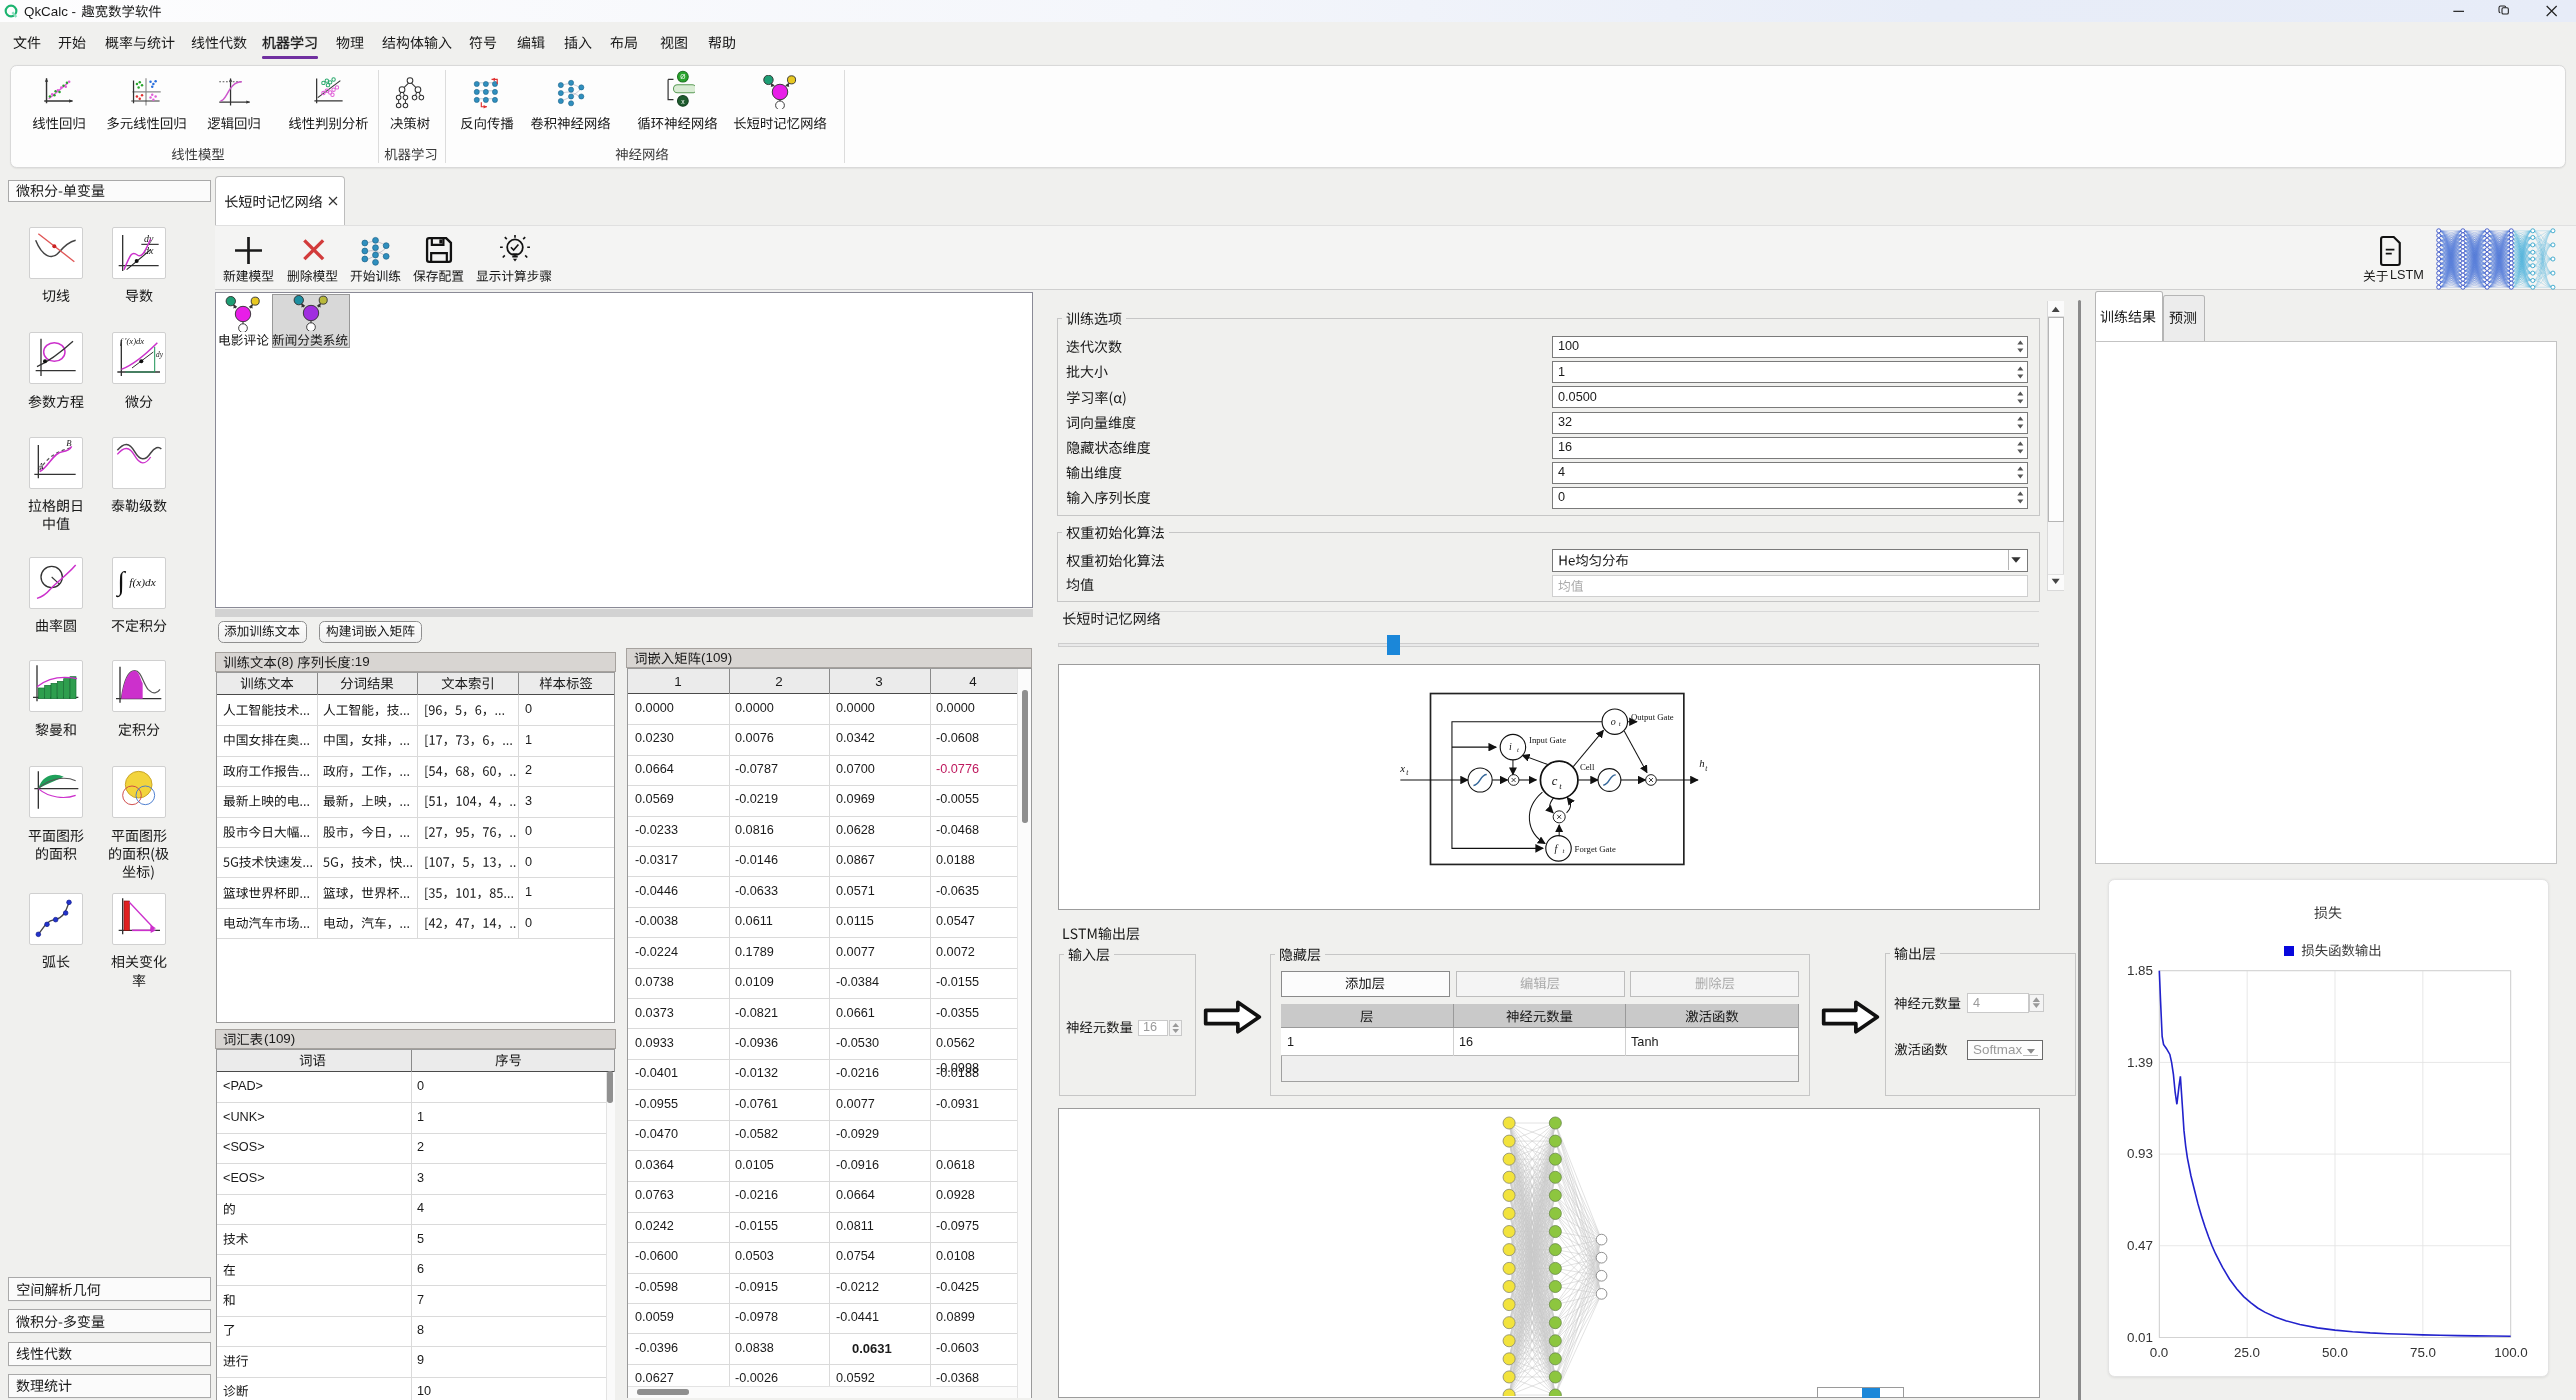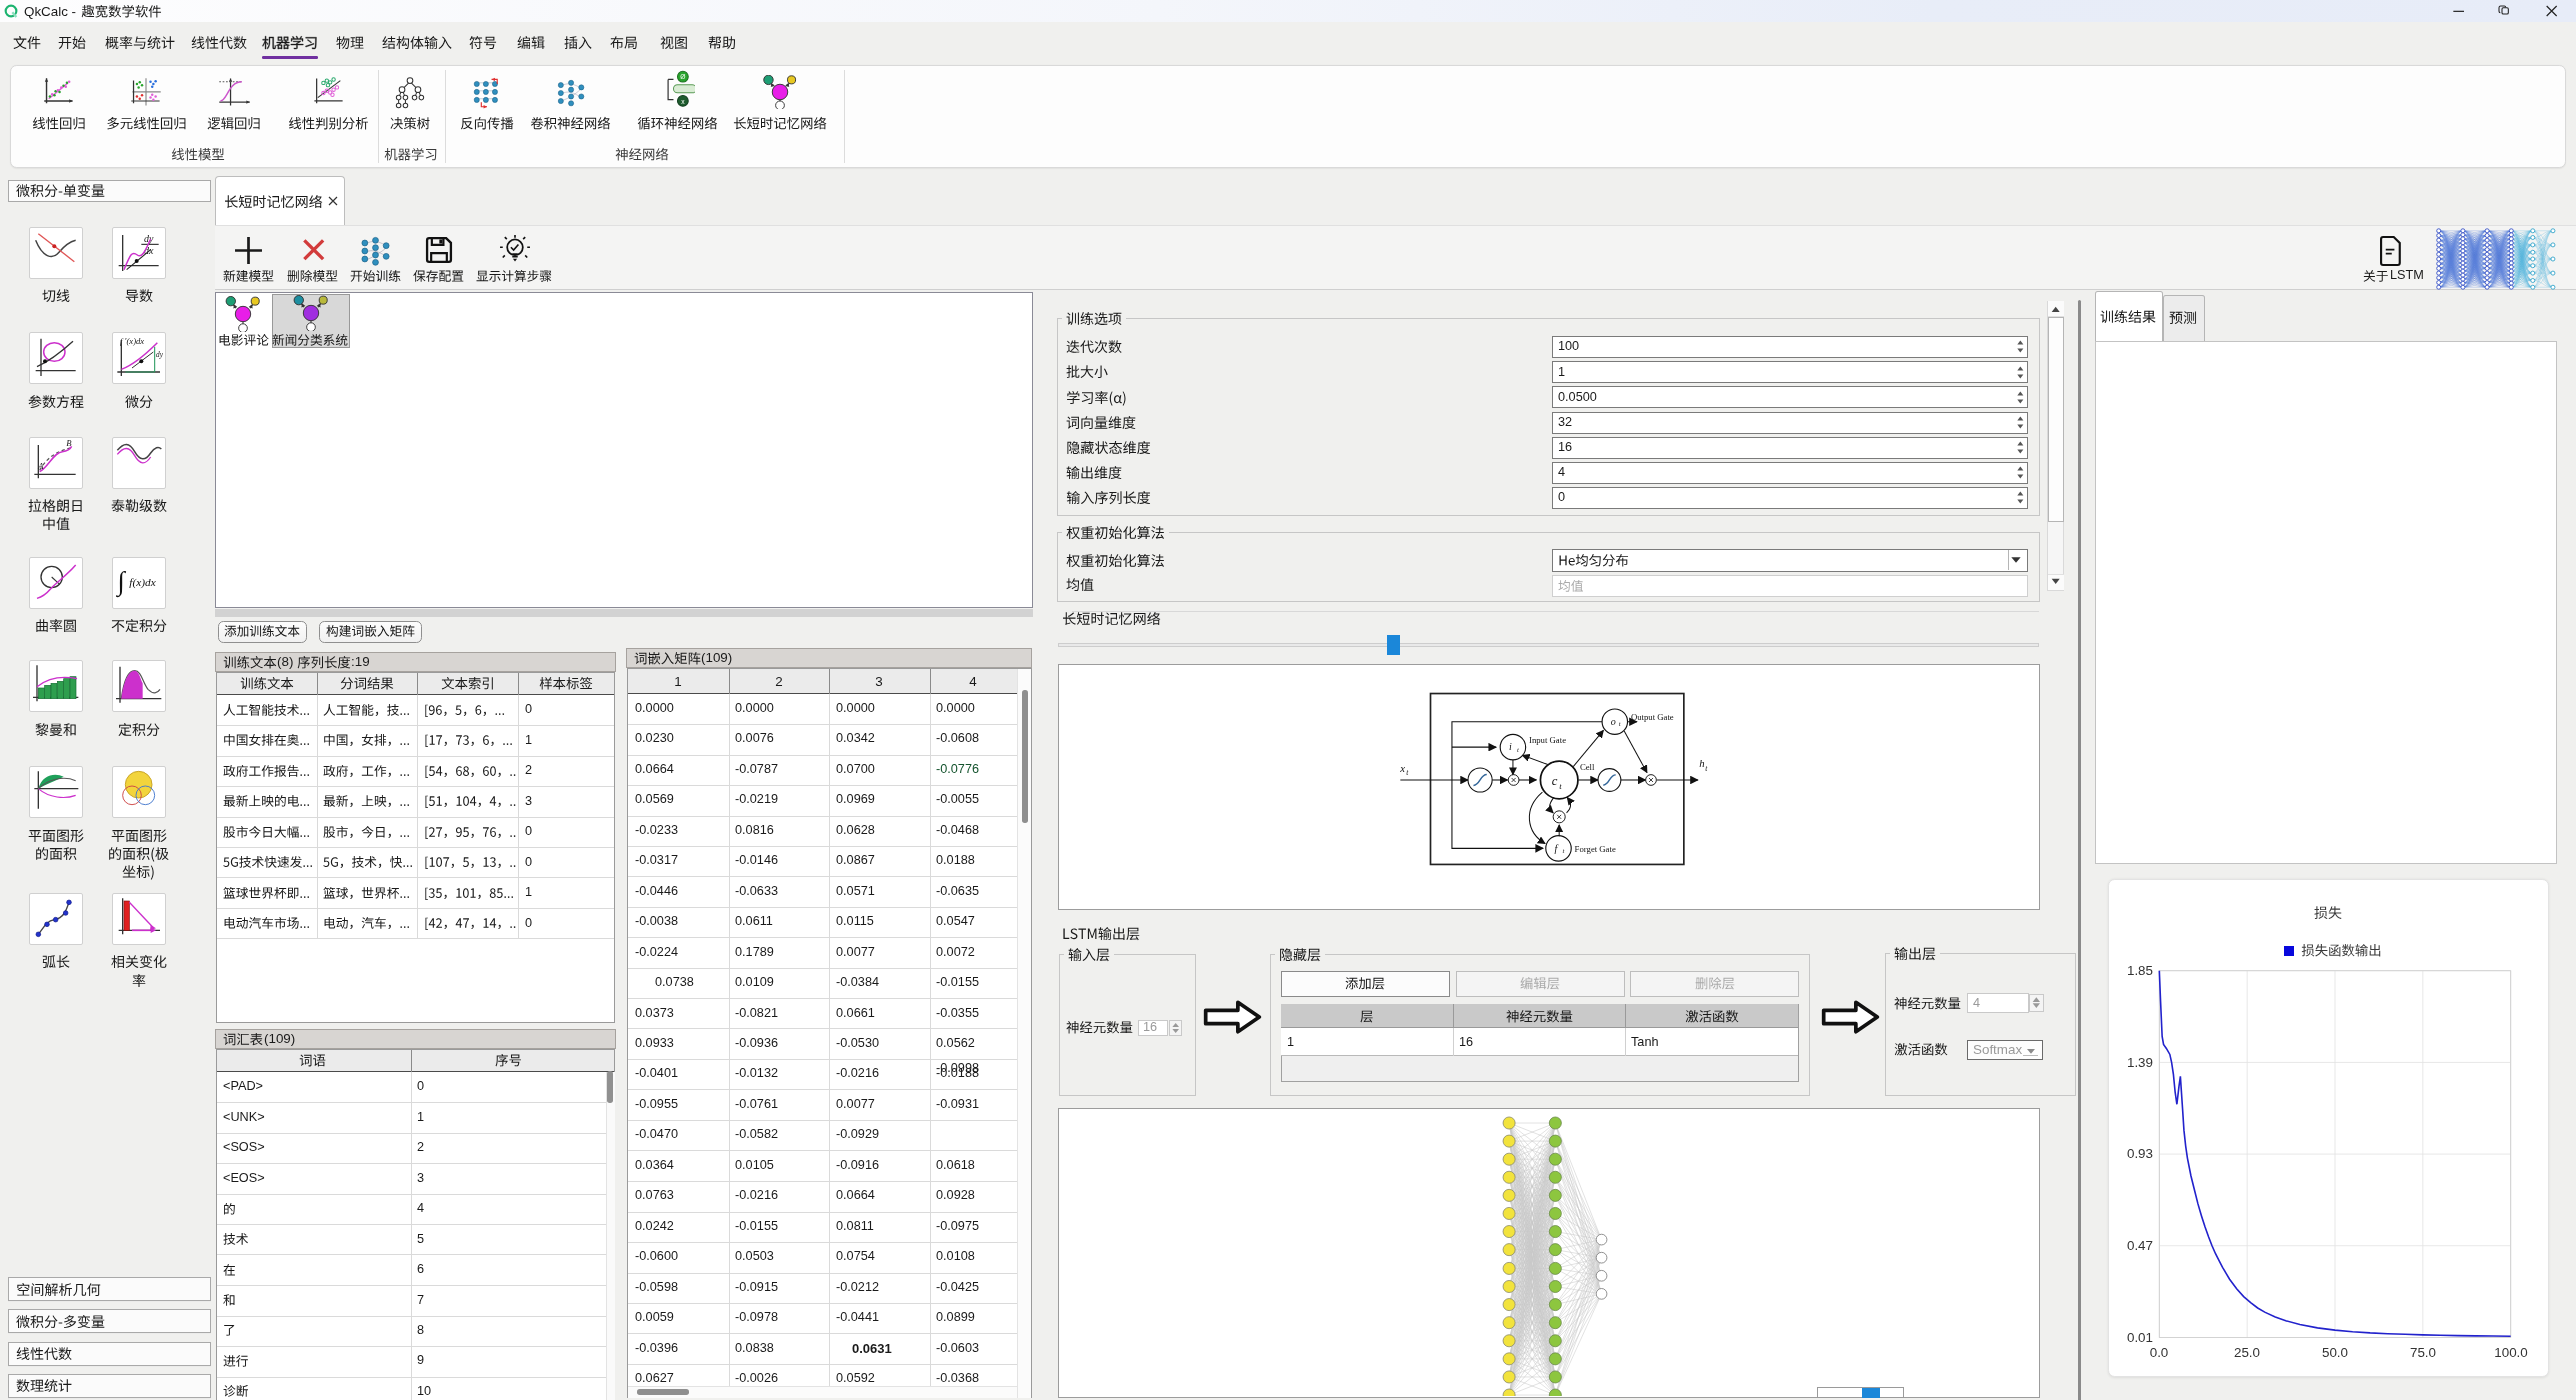--- a/index.html
+++ b/index.html
@@ -1415,21 +1415,21 @@
 <div class="lt" style="font-size:12.7px;color:#1a1a1a;font-weight:400;height:17px;line-height:17px;left:936px;top:700px;white-space:pre;">0.0000</div>
 <div style="position:absolute;left:628px;top:724px;width:389px;height:0.7px;background:#dadada;"></div>
 <div class="lt" style="font-size:12.7px;color:#1a1a1a;font-weight:400;height:17px;line-height:17px;left:635px;top:730px;white-space:pre;">0.0230</div>
 <div class="lt" style="font-size:12.7px;color:#1a1a1a;font-weight:400;height:17px;line-height:17px;left:735px;top:730px;white-space:pre;">0.0076</div>
 <div class="lt" style="font-size:12.7px;color:#1a1a1a;font-weight:400;height:17px;line-height:17px;left:836px;top:730px;white-space:pre;">0.0342</div>
 <div class="lt" style="font-size:12.7px;color:#1a1a1a;font-weight:400;height:17px;line-height:17px;left:936px;top:730px;white-space:pre;">-0.0608</div>
 <div style="position:absolute;left:628px;top:755px;width:389px;height:0.7px;background:#dadada;"></div>
 <div class="lt" style="font-size:12.7px;color:#1a1a1a;font-weight:400;height:17px;line-height:17px;left:635px;top:761px;white-space:pre;">0.0664</div>
 <div class="lt" style="font-size:12.7px;color:#1a1a1a;font-weight:400;height:17px;line-height:17px;left:735px;top:761px;white-space:pre;">-0.0787</div>
 <div class="lt" style="font-size:12.7px;color:#1a1a1a;font-weight:400;height:17px;line-height:17px;left:836px;top:761px;white-space:pre;">0.0700</div>
-<div class="lt" style="font-size:12.7px;color:#14532d;font-weight:400;height:17px;line-height:17px;left:936px;top:761px;white-space:pre;">-0.0776</div>
+<div class="lt" style="font-size:12.7px;color:#be185d;font-weight:400;height:17px;line-height:17px;left:936px;top:761px;white-space:pre;">-0.0776</div>
 <div style="position:absolute;left:628px;top:785px;width:389px;height:0.7px;background:#dadada;"></div>
 <div class="lt" style="font-size:12.7px;color:#1a1a1a;font-weight:400;height:17px;line-height:17px;left:635px;top:791px;white-space:pre;">0.0569</div>
 <div class="lt" style="font-size:12.7px;color:#1a1a1a;font-weight:400;height:17px;line-height:17px;left:735px;top:791px;white-space:pre;">-0.0219</div>
 <div class="lt" style="font-size:12.7px;color:#1a1a1a;font-weight:400;height:17px;line-height:17px;left:836px;top:791px;white-space:pre;">0.0969</div>
 <div class="lt" style="font-size:12.7px;color:#1a1a1a;font-weight:400;height:17px;line-height:17px;left:936px;top:791px;white-space:pre;">-0.0055</div>
 <div style="position:absolute;left:628px;top:816px;width:389px;height:0.7px;background:#dadada;"></div>
 <div class="lt" style="font-size:12.7px;color:#1a1a1a;font-weight:400;height:17px;line-height:17px;left:635px;top:822px;white-space:pre;">-0.0233</div>
 <div class="lt" style="font-size:12.7px;color:#1a1a1a;font-weight:400;height:17px;line-height:17px;left:735px;top:822px;white-space:pre;">0.0816</div>
 <div class="lt" style="font-size:12.7px;color:#1a1a1a;font-weight:400;height:17px;line-height:17px;left:836px;top:822px;white-space:pre;">0.0628</div>
 <div class="lt" style="font-size:12.7px;color:#1a1a1a;font-weight:400;height:17px;line-height:17px;left:936px;top:822px;white-space:pre;">-0.0468</div>
@@ -1447,21 +1447,21 @@
 <div class="lt" style="font-size:12.7px;color:#1a1a1a;font-weight:400;height:17px;line-height:17px;left:635px;top:913px;white-space:pre;">-0.0038</div>
 <div class="lt" style="font-size:12.7px;color:#1a1a1a;font-weight:400;height:17px;line-height:17px;left:735px;top:913px;white-space:pre;">0.0611</div>
 <div class="lt" style="font-size:12.7px;color:#1a1a1a;font-weight:400;height:17px;line-height:17px;left:836px;top:913px;white-space:pre;">0.0115</div>
 <div class="lt" style="font-size:12.7px;color:#1a1a1a;font-weight:400;height:17px;line-height:17px;left:936px;top:913px;white-space:pre;">0.0547</div>
 <div style="position:absolute;left:628px;top:937px;width:389px;height:0.7px;background:#dadada;"></div>
 <div class="lt" style="font-size:12.7px;color:#1a1a1a;font-weight:400;height:17px;line-height:17px;left:635px;top:944px;white-space:pre;">-0.0224</div>
 <div class="lt" style="font-size:12.7px;color:#1a1a1a;font-weight:400;height:17px;line-height:17px;left:735px;top:944px;white-space:pre;">0.1789</div>
 <div class="lt" style="font-size:12.7px;color:#1a1a1a;font-weight:400;height:17px;line-height:17px;left:836px;top:944px;white-space:pre;">0.0077</div>
 <div class="lt" style="font-size:12.7px;color:#1a1a1a;font-weight:400;height:17px;line-height:17px;left:936px;top:944px;white-space:pre;">0.0072</div>
 <div style="position:absolute;left:628px;top:968px;width:389px;height:0.7px;background:#dadada;"></div>
-<div class="lt" style="font-size:12.7px;color:#1a1a1a;font-weight:400;height:17px;line-height:17px;left:655px;top:974px;white-space:pre;">0.0738</div>
+<div class="lt" style="font-size:12.7px;color:#1a1a1a;font-weight:400;height:17px;line-height:17px;left:635px;top:974px;white-space:pre;">0.0738</div>
 <div class="lt" style="font-size:12.7px;color:#1a1a1a;font-weight:400;height:17px;line-height:17px;left:735px;top:974px;white-space:pre;">0.0109</div>
 <div class="lt" style="font-size:12.7px;color:#1a1a1a;font-weight:400;height:17px;line-height:17px;left:836px;top:974px;white-space:pre;">-0.0384</div>
 <div class="lt" style="font-size:12.7px;color:#1a1a1a;font-weight:400;height:17px;line-height:17px;left:936px;top:974px;white-space:pre;">-0.0155</div>
 <div style="position:absolute;left:628px;top:998px;width:389px;height:0.7px;background:#dadada;"></div>
 <div class="lt" style="font-size:12.7px;color:#1a1a1a;font-weight:400;height:17px;line-height:17px;left:635px;top:1005px;white-space:pre;">0.0373</div>
 <div class="lt" style="font-size:12.7px;color:#1a1a1a;font-weight:400;height:17px;line-height:17px;left:735px;top:1005px;white-space:pre;">-0.0821</div>
 <div class="lt" style="font-size:12.7px;color:#1a1a1a;font-weight:400;height:17px;line-height:17px;left:836px;top:1005px;white-space:pre;">0.0661</div>
 <div class="lt" style="font-size:12.7px;color:#1a1a1a;font-weight:400;height:17px;line-height:17px;left:936px;top:1005px;white-space:pre;">-0.0355</div>
 <div style="position:absolute;left:628px;top:1028px;width:389px;height:0.7px;background:#dadada;"></div>
 <div class="lt" style="font-size:12.7px;color:#1a1a1a;font-weight:400;height:17px;line-height:17px;left:635px;top:1035px;white-space:pre;">0.0933</div>

